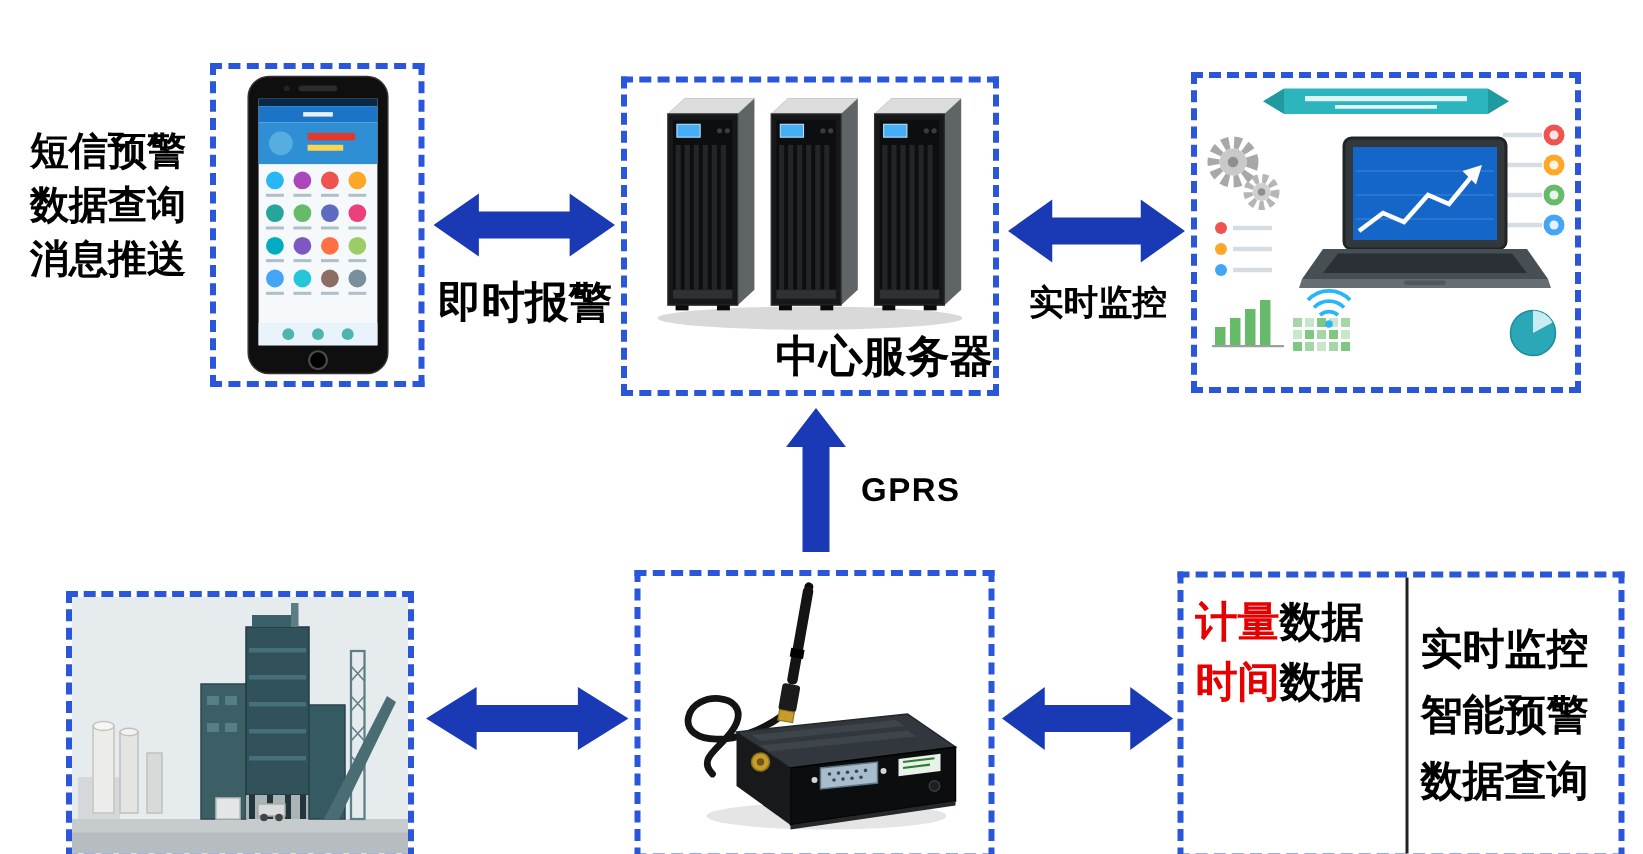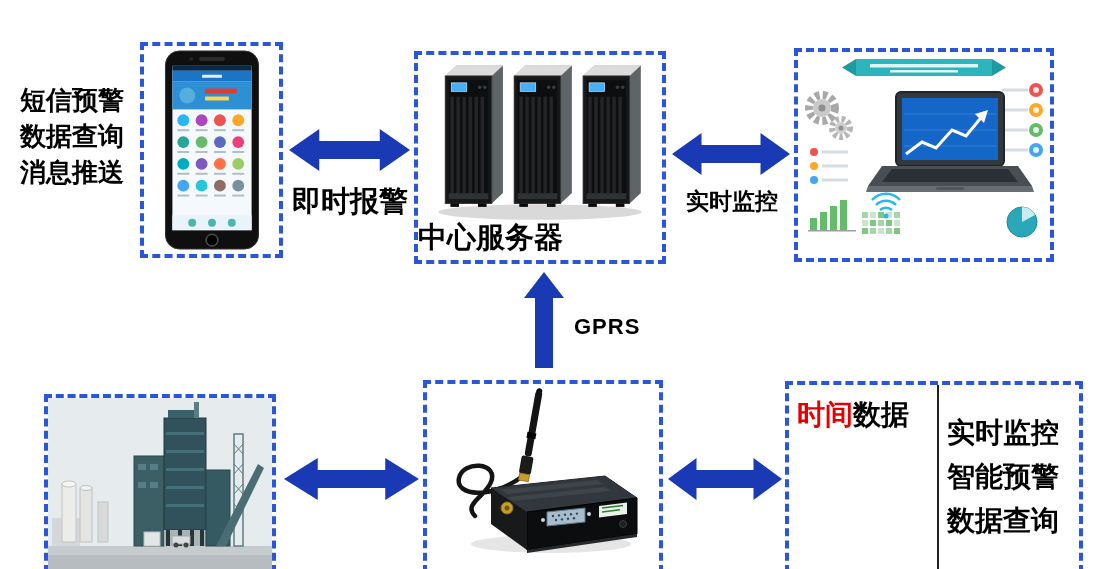--- a/index.html
+++ b/index.html
@@ -9,21 +9,21 @@
   }
   .panel{position:absolute;border:4px dashed #2a56d9;background:#fff;box-sizing:border-box;}
   .lbl{position:absolute;font-weight:bold;color:#000;}
   .arrow{position:absolute;}
   .arrow svg{display:block;width:100%;height:100%;}
   .arrow-poly{fill:#1a39b4;}
 
   #phone-panel{left:140px;top:16px;width:143px;height:216px;display:flex;align-items:center;justify-content:center;}
   #server-panel{left:414px;top:25px;width:252px;height:213px;}
   #server-art{position:absolute;left:2px;top:2px;width:240px;height:168px;}
-  #server-caption{position:absolute;left:0;right:0;bottom:2px;text-align:left;font-size:29px;font-weight:bold;}
+  #server-caption{position:absolute;left:0;right:0;bottom:2px;text-align:right;font-size:29px;font-weight:bold;}
   #laptop-panel{left:794px;top:22px;width:260px;height:214px;}
   #laptop-panel svg{width:100%;height:100%;display:block;}
   #factory-panel{left:44px;top:368px;width:232px;height:179px;}
   #factory-panel svg{width:100%;height:100%;display:block;}
   #modem-panel{left:423px;top:354px;width:240px;height:193px;display:flex;align-items:center;justify-content:center;}
   #data-panel{left:785px;top:355px;width:298px;height:192px;display:flex;}
 
   #left-note{left:10px;top:56px;width:124px;font-size:26px;line-height:36px;text-align:center;}
   #label-alarm{left:290px;top:156px;width:120px;text-align:center;font-size:29px;}
   #label-monitor{left:673px;top:160px;width:118px;text-align:center;font-size:23px;}
@@ -371,20 +371,21 @@
   </div>
 
   <div id="arrow-modem-data" class="arrow">
     <svg viewBox="0 0 120 46" preserveAspectRatio="none">
       <polygon class="arrow-poly" points="0,23 30,2 30,14 90,14 90,2 120,23 90,44 90,32 30,32 30,44"></polygon>
     </svg>
   </div>
 
   <div id="data-panel" class="panel">
     <div class="data-col-left">
+      <div class="row"><span class="hl">计量</span><span>数据</span></div>
       <div class="row"><span class="hl">时间</span><span>数据</span></div>
     </div>
     <div class="data-col-right">
       <div class="row">实时监控</div>
       <div class="row">智能预警</div>
       <div class="row">数据查询</div>
     </div>
   </div>
 
 </div>

